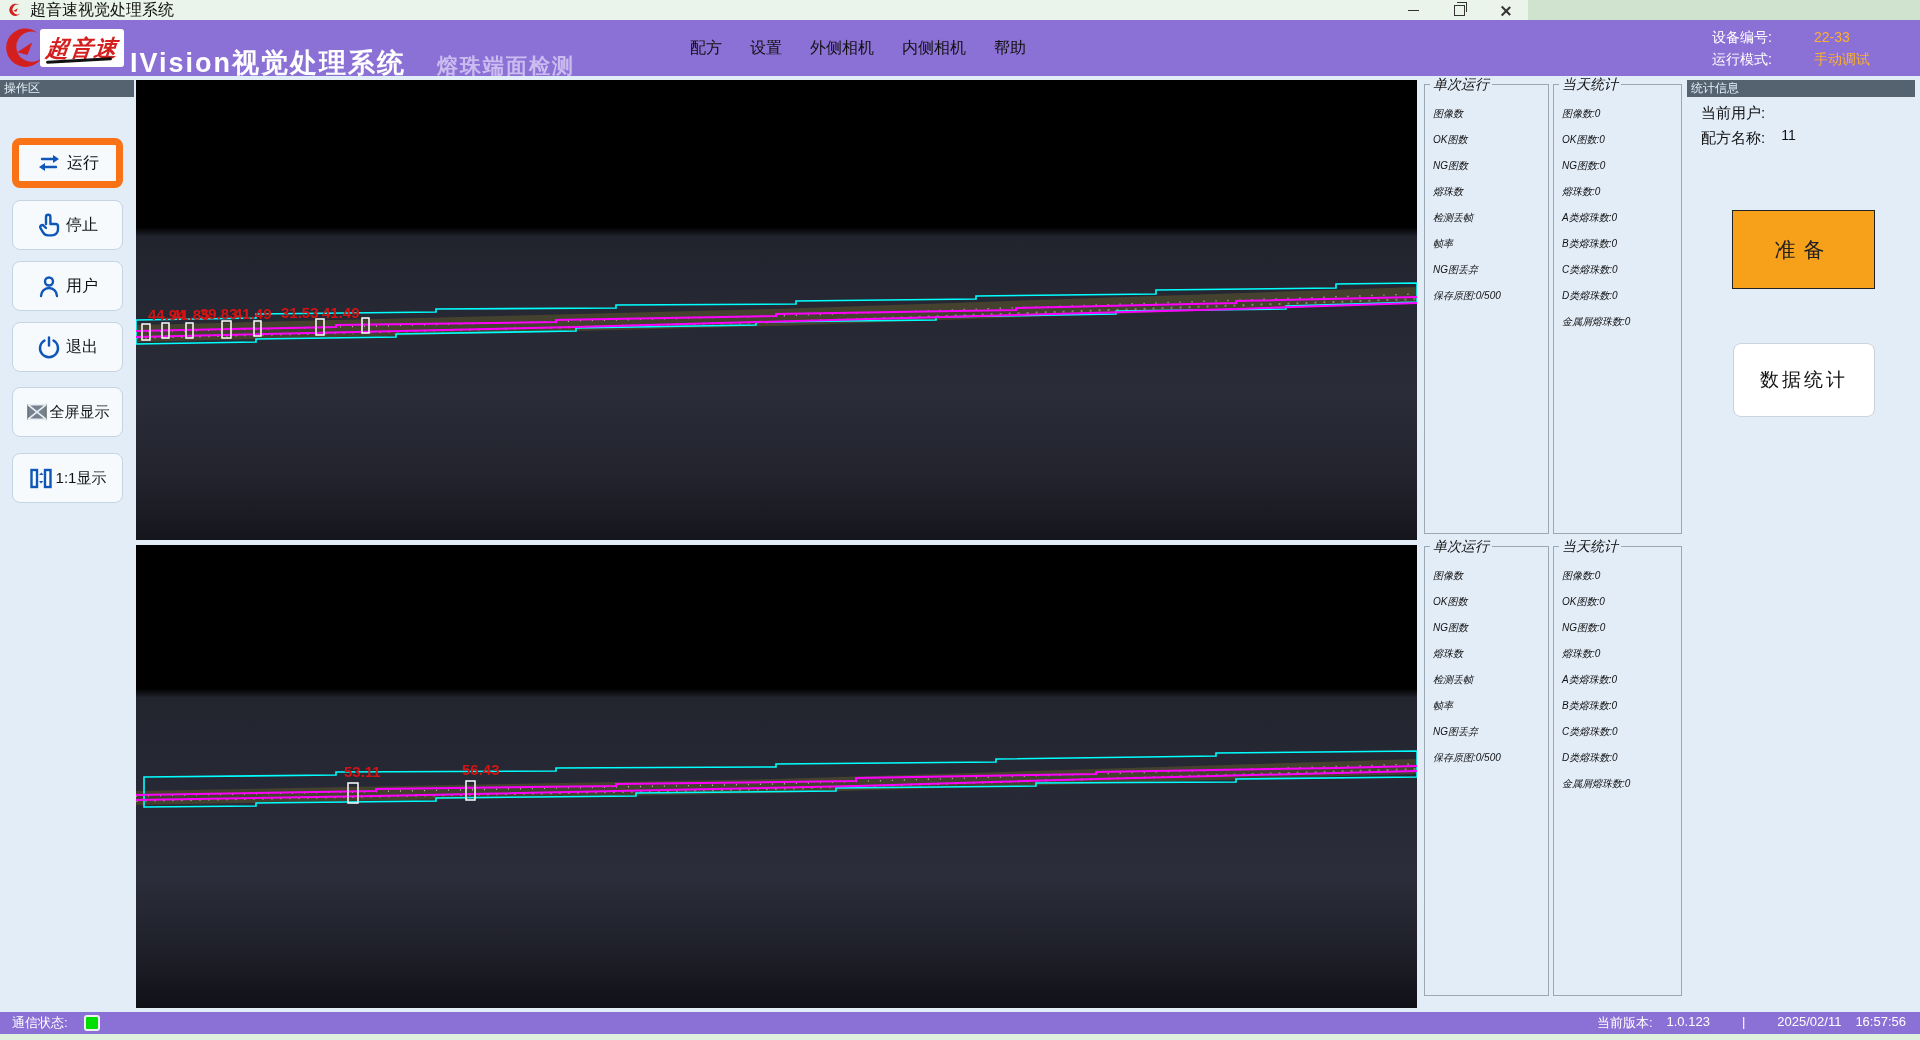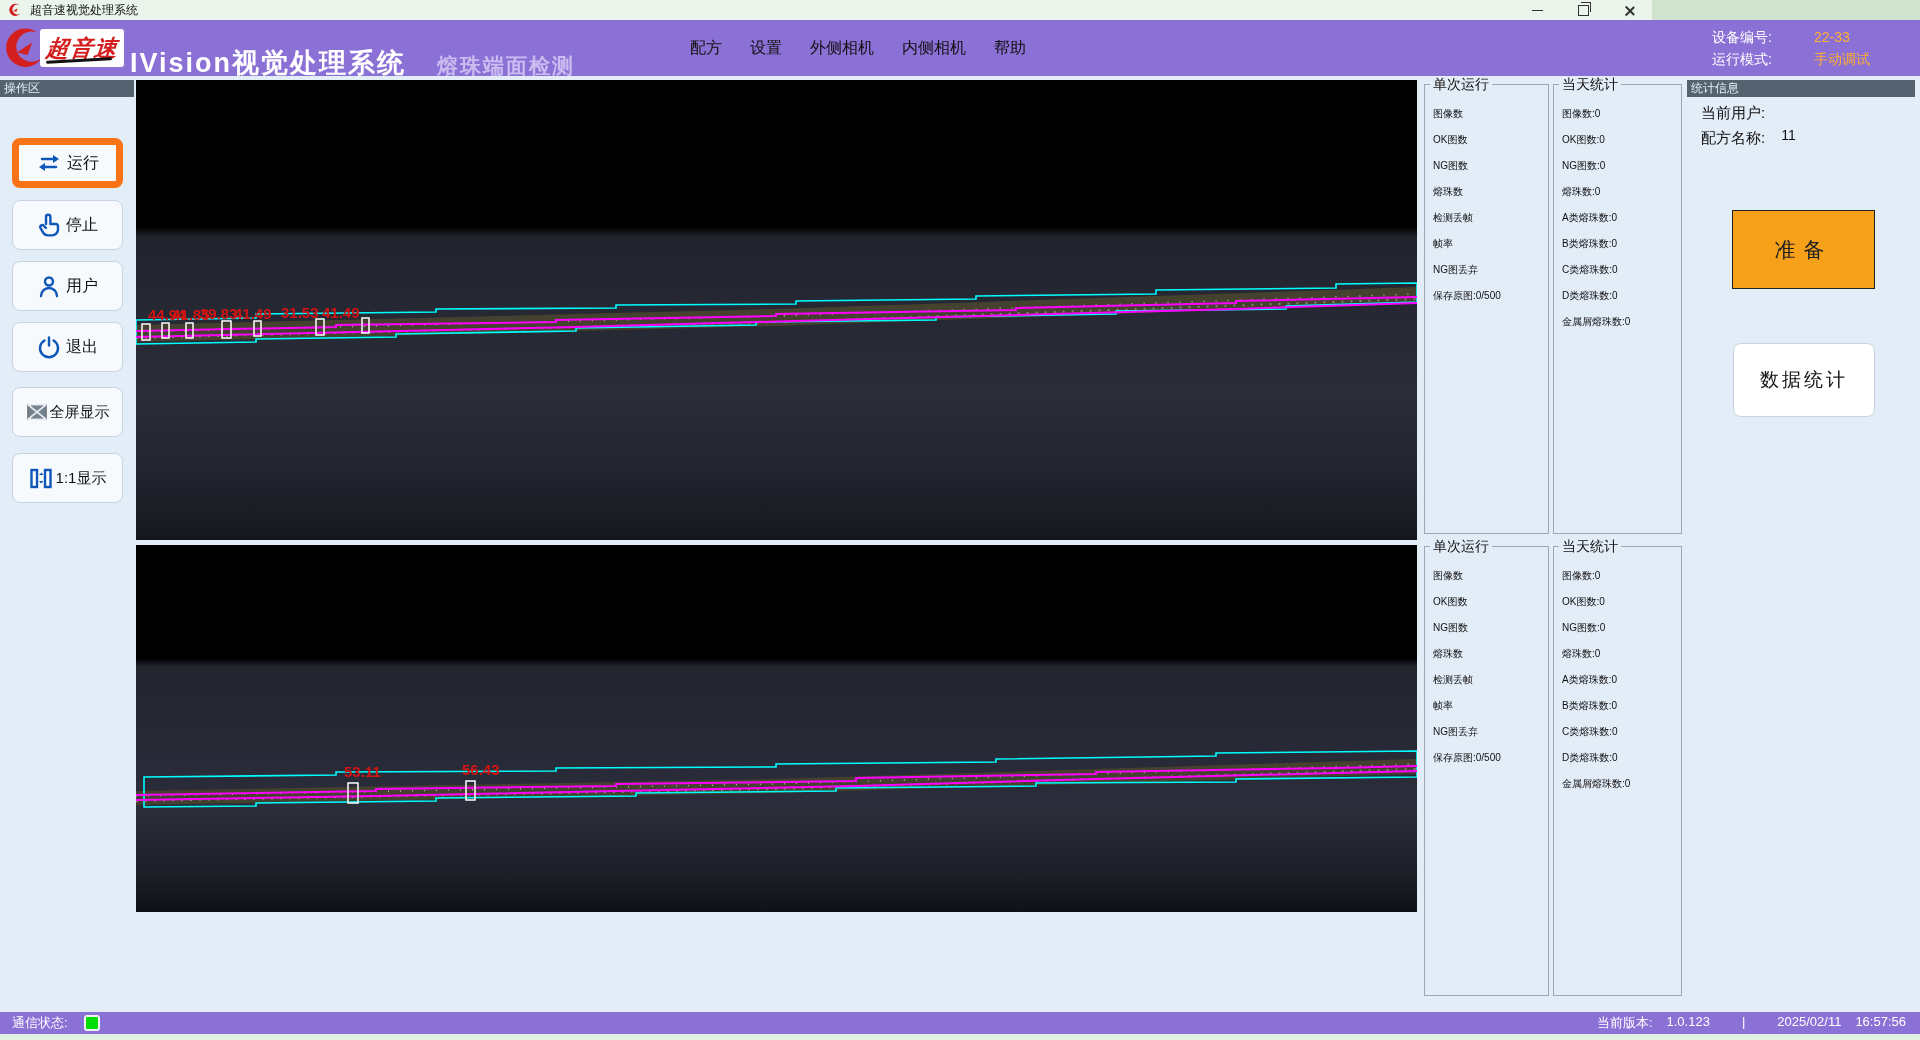--- a/index.html
+++ b/index.html
@@ -1,21 +1,21 @@
 <!DOCTYPE html>
 <html style="--purple: #8B70D6; --orange: #FFB02E; --ready: #F7A11A; --ok: #00DD00;"><head>
 <meta charset="utf-8">
 <style>
   html,body{margin:0;padding:0;background:#cfe3cf;}
   #app{position:relative;width:1920px;height:1040px;overflow:hidden;
        font-family:"Liberation Sans","DejaVu Sans",sans-serif;
        -webkit-font-smoothing:antialiased;}
   
-  .titlebar{position:absolute;left:0;top:0;width:1652px;height:20px;background:#eaf4ea;
-            display:flex;align-items:center;color:#111;font-size:12px;}
+  .titlebar{position:absolute;left:0;top:0;width:1528px;height:20px;background:#eaf4ea;
+            display:flex;align-items:center;color:#111;font-size:16px;}
   .titlebar .tb-logo{width:14px;height:14px;margin:0 8px 0 8px;}
   .win-controls{position:absolute;right:0;top:0;height:20px;display:flex;align-items:center;}
   .win-btn{width:46px;height:20px;display:flex;align-items:center;justify-content:center;
            color:#333;font-size:13px;cursor:default;}
   .ico-min{display:block;width:11px;height:1px;background:#333;}
   .ico-restore{position:relative;display:block;width:9px;height:9px;border:1px solid #333;background:#eaf4ea;}
   .ico-restore::before{content:"";position:absolute;left:2px;top:-4px;width:9px;height:9px;border:1px solid #333;border-bottom:none;border-left:none;}
   .ico-close{position:relative;display:block;width:11px;height:11px;}
   .ico-close::before,.ico-close::after{content:"";position:absolute;left:5px;top:0;width:1.5px;height:12px;background:#333;}
   .ico-close::before{transform:rotate(45deg);} .ico-close::after{transform:rotate(-45deg);}
@@ -41,26 +41,26 @@
                display:flex;align-items:center;padding-left:4px;box-sizing:border-box;}
   
   .side-btn{position:absolute;left:12px;width:111px;height:50px;background:#f7fafd;border:1px solid #c5d3e2;
             border-radius:8px;display:flex;align-items:center;justify-content:center;gap:5px;
             font-size:16px;color:#111;cursor:default;box-sizing:border-box;}
   .side-btn.active{border:7px solid #f97316;}
   .side-btn svg{flex:0 0 auto;}
   
   .cam-panel{position:absolute;left:136px;width:1281px;}
   #cam1{top:4px;height:460px;background:linear-gradient(180deg,#000 0%,#000 32%,#21232d 34%,#262834 52%,#2a2c38 68%,#23242e 85%,#15161d 100%);}
-  #cam2{top:469px;height:367px;background:linear-gradient(180deg,#000 0%,#000 31%,#22242e 33%,#272936 55%,#2b2d3a 72%,#1c1d26 90%,#101117 100%);}
+  #cam2{top:469px;height:463px;background:linear-gradient(180deg,#000 0%,#000 31%,#22242e 33%,#272936 55%,#2b2d3a 72%,#1c1d26 90%,#101117 100%);}
   .cam-panel svg{position:absolute;left:0;top:0;}
   .meas{font-size:15px;font-weight:bold;fill:#d41414;font-family:"Liberation Sans",sans-serif;}
   
   .stats-section{position:absolute;left:1421px;width:263px;}
-  .group{position:absolute;top:8px;height:450px;border:1px solid #9aa7b5;box-sizing:border-box;}
+  .group{position:absolute;top:8px;height:450px;border:1px solid #9aa7b5;box-sizing:border-box;font-style:italic;}
   .group .legend{position:absolute;top:-9px;left:5px;background:#e3edf8;padding:0 3px;font-size:14px;color:#111;}
   .group .items{padding:16px 0 0 8px;}
   .group .items div{font-size:10px;line-height:26px;color:#111;white-space:nowrap;}
   .g-single{left:3px;width:125px;}
   .g-daily{left:132px;width:129px;}
   
   .info-rows{position:absolute;left:1701px;font-size:15px;color:#111;}
   .ready-btn{position:absolute;left:1732px;top:134px;width:141px;height:77px;background:var(--ready,#F7A11A);
              border:1px solid #222;font-size:21px;letter-spacing:8px;color:#222;display:flex;align-items:center;justify-content:center;cursor:default;}
   .datastat-btn{position:absolute;left:1733px;top:267px;width:140px;height:72px;background:#fff;border:1px solid #c9d4df;

